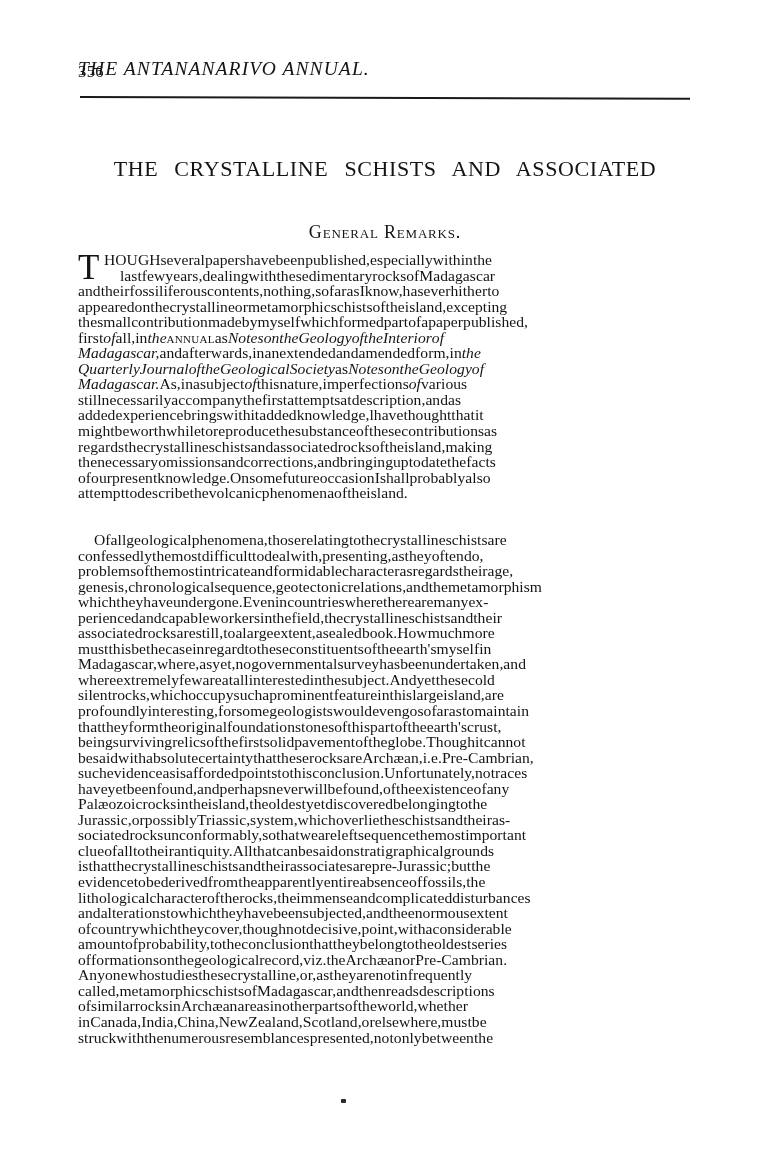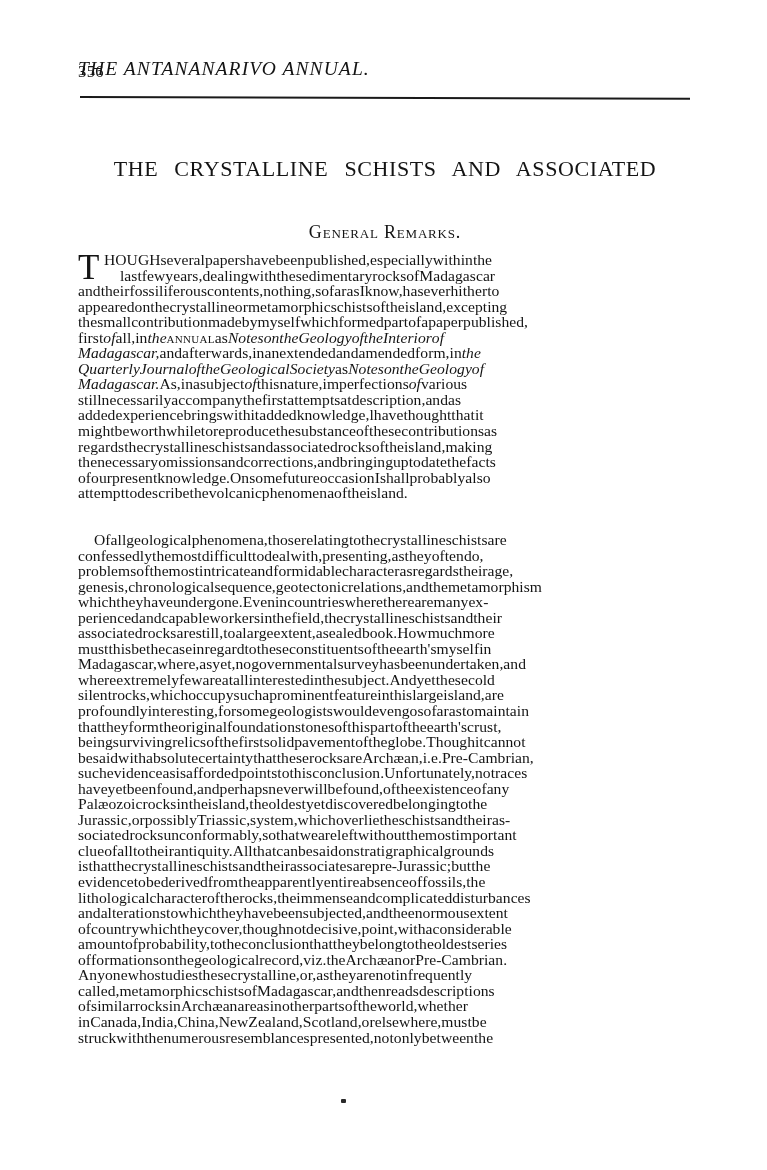--- a/index.html
+++ b/index.html
@@ -201,21 +201,21 @@
         <span class="ln"><span>where</span><span>extremely</span><span>few</span><span>are</span><span>at</span><span>all</span><span>interested</span><span>in</span><span>the</span><span>subject.</span><span>And</span><span>yet</span><span>these</span><span>cold</span></span>
         <span class="ln"><span>silent</span><span>rocks,</span><span>which</span><span>occupy</span><span>such</span><span>a</span><span>prominent</span><span>feature</span><span>in</span><span>this</span><span>large</span><span>island,</span><span>are</span></span>
         <span class="ln"><span>profoundly</span><span>interesting,</span><span>for</span><span>some</span><span>geologists</span><span>would</span><span>even</span><span>go</span><span>so</span><span>far</span><span>as</span><span>to</span><span>maintain</span></span>
         <span class="ln"><span>that</span><span>they</span><span>form</span><span>the</span><span>original</span><span>foundation</span><span>stones</span><span>of</span><span>this</span><span>part</span><span>of</span><span>the</span><span>earth's</span><span>crust,</span></span>
         <span class="ln"><span>being</span><span>surviving</span><span>relics</span><span>of</span><span>the</span><span>first</span><span>solid</span><span>pavement</span><span>of</span><span>the</span><span>globe.</span><span>Though</span><span>it</span><span>cannot</span></span>
         <span class="ln"><span>be</span><span>said</span><span>with</span><span>absolute</span><span>certainty</span><span>that</span><span>these</span><span>rocks</span><span>are</span><span>Archæan,</span><span>i.e.</span><span>Pre-Cambrian,</span></span>
         <span class="ln"><span>such</span><span>evidence</span><span>as</span><span>is</span><span>afforded</span><span>points</span><span>to</span><span>this</span><span>conclusion.</span><span>Unfortunately,</span><span>no</span><span>traces</span></span>
         <span class="ln"><span>have</span><span>yet</span><span>been</span><span>found,</span><span>and</span><span>perhaps</span><span>never</span><span>will</span><span>be</span><span>found,</span><span>of</span><span>the</span><span>existence</span><span>of</span><span>any</span></span>
         <span class="ln"><span>Palæozoic</span><span>rocks</span><span>in</span><span>the</span><span>island,</span><span>the</span><span>oldest</span><span>yet</span><span>discovered</span><span>belonging</span><span>to</span><span>the</span></span>
         <span class="ln"><span>Jurassic,</span><span>or</span><span>possibly</span><span>Triassic,</span><span>system,</span><span>which</span><span>overlie</span><span>the</span><span>schists</span><span>and</span><span>their</span><span>as-</span></span>
-        <span class="ln"><span>sociated</span><span>rocks</span><span>unconformably,</span><span>so</span><span>that</span><span>we</span><span>are</span><span>left</span><span>without</span><span>the</span><span>most</span><span>important</span></span>
+        <span class="ln"><span>sociated</span><span>rocks</span><span>unconformably,</span><span>so</span><span>that</span><span>we</span><span>are</span><span>left</span><span>sequence</span><span>the</span><span>most</span><span>important</span></span>
         <span class="ln"><span>clue</span><span>of</span><span>all</span><span>to</span><span>their</span><span>antiquity.</span><span>All</span><span>that</span><span>can</span><span>be</span><span>said</span><span>on</span><span>stratigraphical</span><span>grounds</span></span>
         <span class="ln"><span>is</span><span>that</span><span>the</span><span>crystalline</span><span>schists</span><span>and</span><span>their</span><span>associates</span><span>are</span><span>pre-Jurassic;</span><span>but</span><span>the</span></span>
         <span class="ln"><span>evidence</span><span>to</span><span>be</span><span>derived</span><span>from</span><span>the</span><span>apparently</span><span>entire</span><span>absence</span><span>of</span><span>fossils,</span><span>the</span></span>
         <span class="ln"><span>lithological</span><span>character</span><span>of</span><span>the</span><span>rocks,</span><span>the</span><span>immense</span><span>and</span><span>complicated</span><span>disturbances</span></span>
         <span class="ln"><span>and</span><span>alterations</span><span>to</span><span>which</span><span>they</span><span>have</span><span>been</span><span>subjected,</span><span>and</span><span>the</span><span>enormous</span><span>extent</span></span>
         <span class="ln"><span>of</span><span>country</span><span>which</span><span>they</span><span>cover,</span><span>though</span><span>not</span><span>decisive,</span><span>point,</span><span>with</span><span>a</span><span>considerable</span></span>
         <span class="ln"><span>amount</span><span>of</span><span>probability,</span><span>to</span><span>the</span><span>conclusion</span><span>that</span><span>they</span><span>belong</span><span>to</span><span>the</span><span>oldest</span><span>series</span></span>
         <span class="ln"><span>of</span><span>formations</span><span>on</span><span>the</span><span>geological</span><span>record,</span><span>viz.</span><span>the</span><span>Archæan</span><span>or</span><span>Pre-Cambrian.</span></span>
         <span class="ln"><span>Anyone</span><span>who</span><span>studies</span><span>these</span><span>crystalline,</span><span>or,</span><span>as</span><span>they</span><span>are</span><span>not</span><span>infrequently</span></span>
         <span class="ln"><span>called,</span><span>metamorphic</span><span>schists</span><span>of</span><span>Madagascar,</span><span>and</span><span>then</span><span>reads</span><span>descriptions</span></span>

